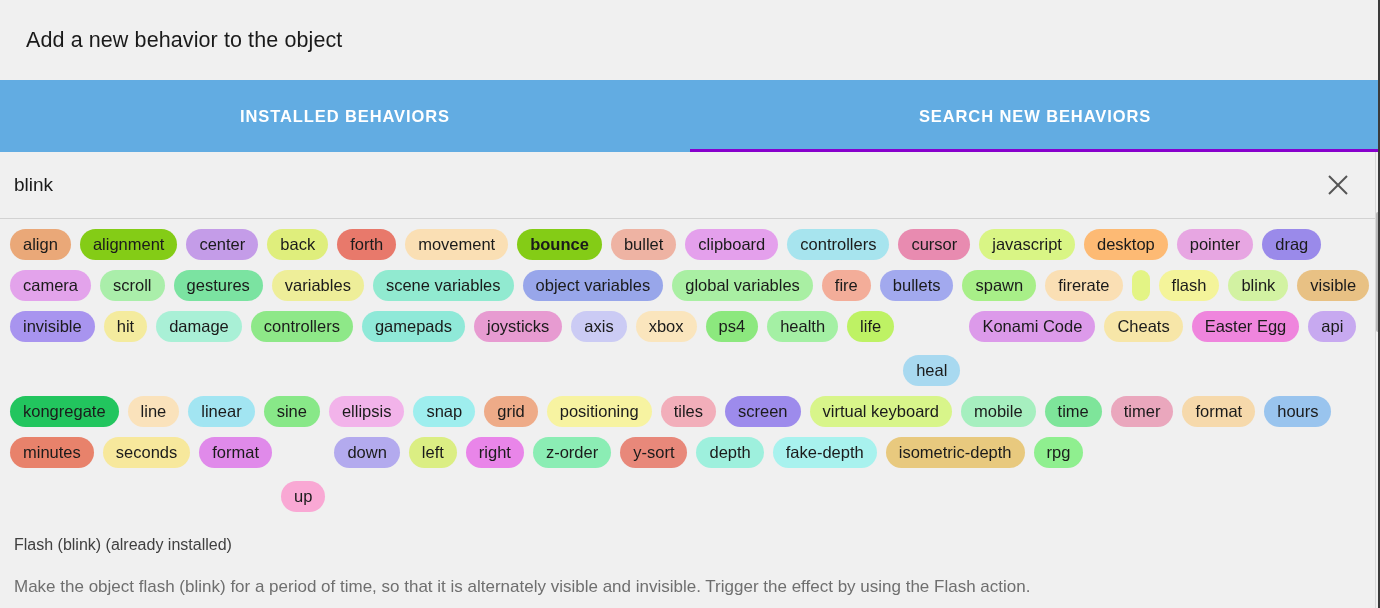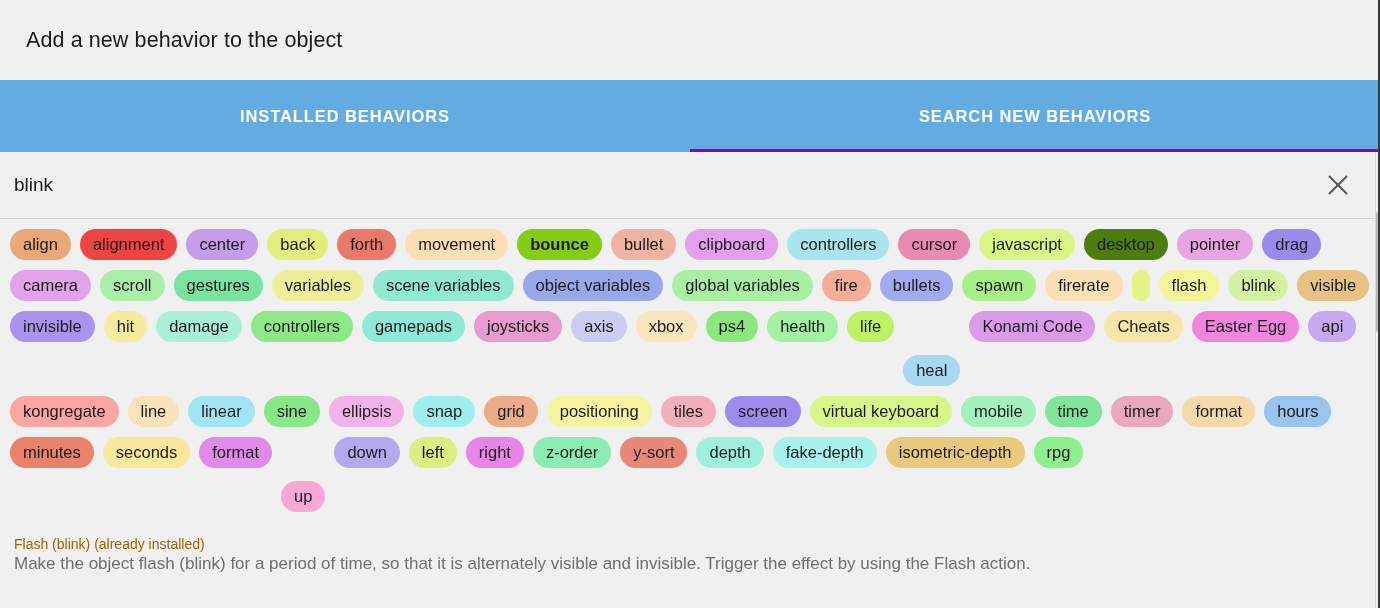--- a/index.html
+++ b/index.html
@@ -139,23 +139,23 @@
     display: inline-block;
   }
   .tag.empty { padding: 0 9px; min-width: 18px; }
 
   
   .result {
     padding: 20px 14px 0 14px;
     box-sizing: border-box;
   }
   .result-title {
-    font-size: 14px;
-    color: #a16207;
-    margin-bottom: 1px;
+    font-size: 16px;
+    color: #404040;
+    margin-bottom: 22px;
   }
   .result-desc {
     font-size: 17px;
     color: #6f6f6f;
     line-height: 1.3;
   }
 
   
   .edge-scroll {
     position: absolute;
@@ -208,32 +208,32 @@
           <line x1="4" y1="4" x2="22" y2="22" stroke="#555555" stroke-width="2"></line>
           <line x1="22" y1="4" x2="4" y2="22" stroke="#555555" stroke-width="2"></line>
         </svg>
       </span>
     </div>
   </div>
 
   <div class="tag-area">
     <div class="tag-cloud">
         <span class="tag" style="background: rgb(234, 168, 120);">align</span>
-        <span class="tag" style="background: #ef4444;">alignment</span>
+        <span class="tag" style="background: #84cc16;">alignment</span>
         <span class="tag" style="background: rgb(196, 156, 232);">center</span>
         <span class="tag" style="background: rgb(223, 238, 124);">back</span>
         <span class="tag" style="background: rgb(232, 121, 107);">forth</span>
         <span class="tag" style="background: rgb(250, 223, 180);">movement</span>
         <span class="tag" style="background: #84cc16; font-weight: bold;">bounce</span>
         <span class="tag" style="background: rgb(238, 179, 163);">bullet</span>
         <span class="tag" style="background: rgb(228, 160, 236);">clipboard</span>
         <span class="tag" style="background: rgb(167, 228, 238);">controllers</span>
         <span class="tag" style="background: rgb(232, 139, 176);">cursor</span>
         <span class="tag" style="background: rgb(217, 245, 133);">javascript</span>
-        <span class="tag" style="background: #4d7c0f;">desktop</span>
+        <span class="tag" style="background: #fdba74;">desktop</span>
         <span class="tag" style="background: rgb(231, 166, 226);">pointer</span>
         <span class="tag" style="background: rgb(154, 138, 234);">drag</span>
         <span class="tag" style="background: rgb(227, 163, 235);">camera</span>
         <span class="tag" style="background: rgb(170, 238, 170);">scroll</span>
         <span class="tag" style="background: rgb(123, 227, 161);">gestures</span>
         <span class="tag" style="background: rgb(238, 238, 153);">variables</span>
         <span class="tag" style="background: rgb(145, 234, 208);">scene variables</span>
         <span class="tag" style="background: rgb(152, 166, 234);">object variables</span>
         <span class="tag" style="background: rgb(169, 239, 163);">global variables</span>
         <span class="tag" style="background: rgb(243, 173, 153);">fire</span>
@@ -253,21 +253,21 @@
         <span class="tag" style="background: rgb(203, 203, 244);">axis</span>
         <span class="tag" style="background: rgb(250, 229, 189);">xbox</span>
         <span class="tag" style="background: rgb(140, 232, 126);">ps4</span>
         <span class="tag" style="background: rgb(164, 240, 164);">health</span>
         <span class="tag" style="background: #bef264; text-align: center;">life</span>
         <span class="tag" style="background: rgb(168, 217, 240); margin-top: 44px;">heal</span>
         <span class="tag" style="background: rgb(220, 154, 234);">Konami Code</span>
         <span class="tag" style="background: rgb(247, 230, 168);">Cheats</span>
         <span class="tag" style="background: rgb(239, 133, 221);">Easter Egg</span>
         <span class="tag" style="background: rgb(199, 169, 240);">api</span>
-        <span class="tag" style="background: #fca5a5; text-align: right;">kongregate</span>
+        <span class="tag" style="background: #22c55e; text-align: right;">kongregate</span>
         <span class="tag" style="background: rgb(250, 226, 187);">line</span>
         <span class="tag" style="background: rgb(162, 229, 242);">linear</span>
         <span class="tag" style="background: rgb(136, 232, 136);">sine</span>
         <span class="tag" style="background: rgb(242, 179, 234);">ellipsis</span>
         <span class="tag" style="background: rgb(158, 238, 238);">snap</span>
         <span class="tag" style="background: rgb(238, 171, 136);">grid</span>
         <span class="tag" style="background: rgb(247, 243, 161);">positioning</span>
         <span class="tag" style="background: rgb(242, 174, 186);">tiles</span>
         <span class="tag" style="background: rgb(157, 139, 236);">screen</span>
         <span class="tag" style="background: rgb(216, 245, 138);">virtual keyboard</span>

